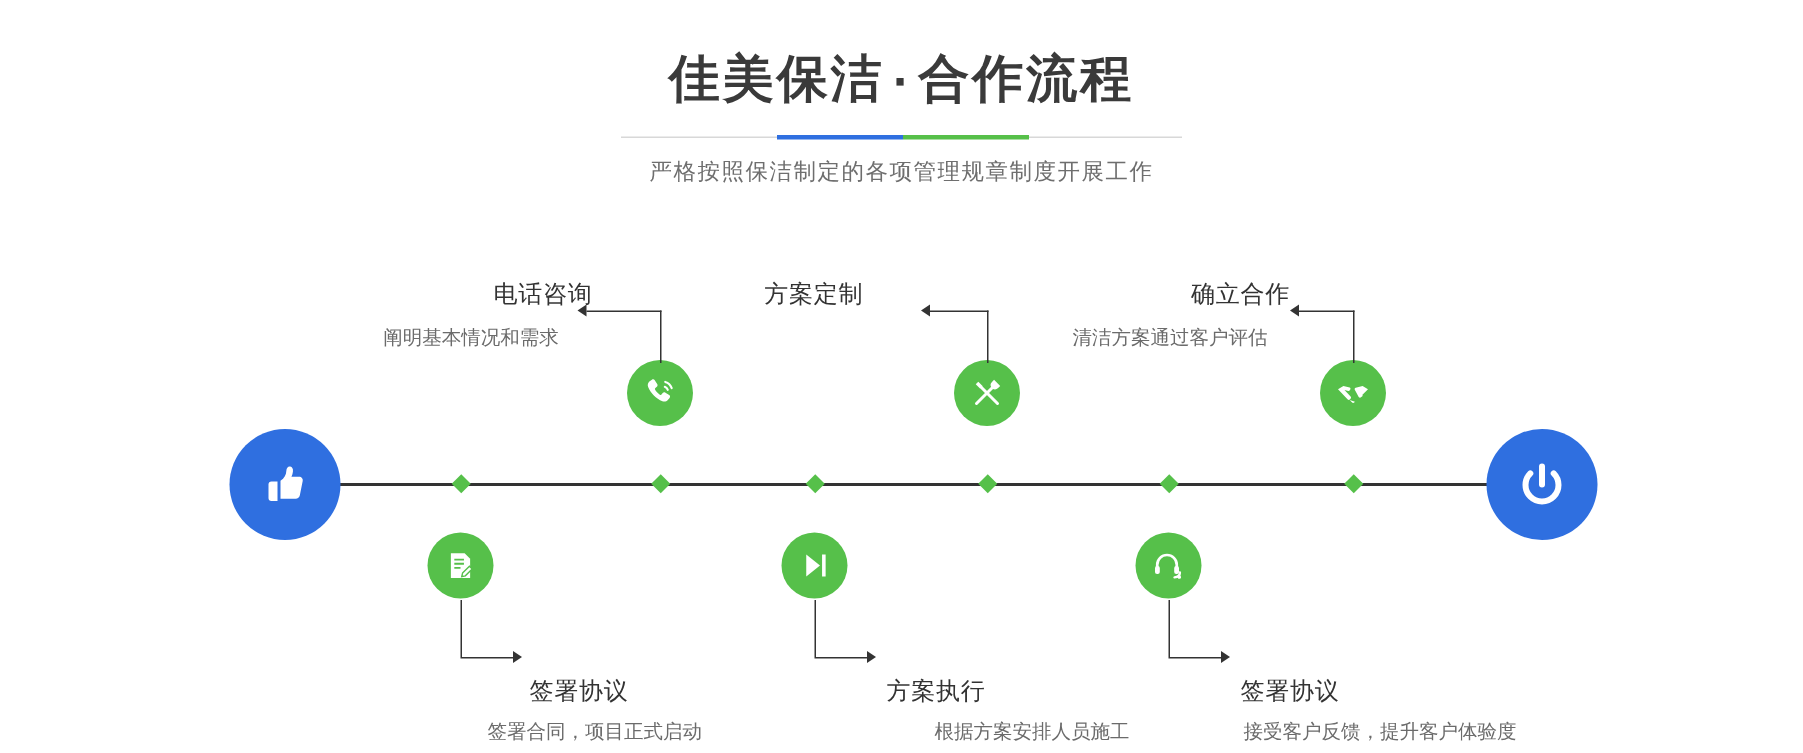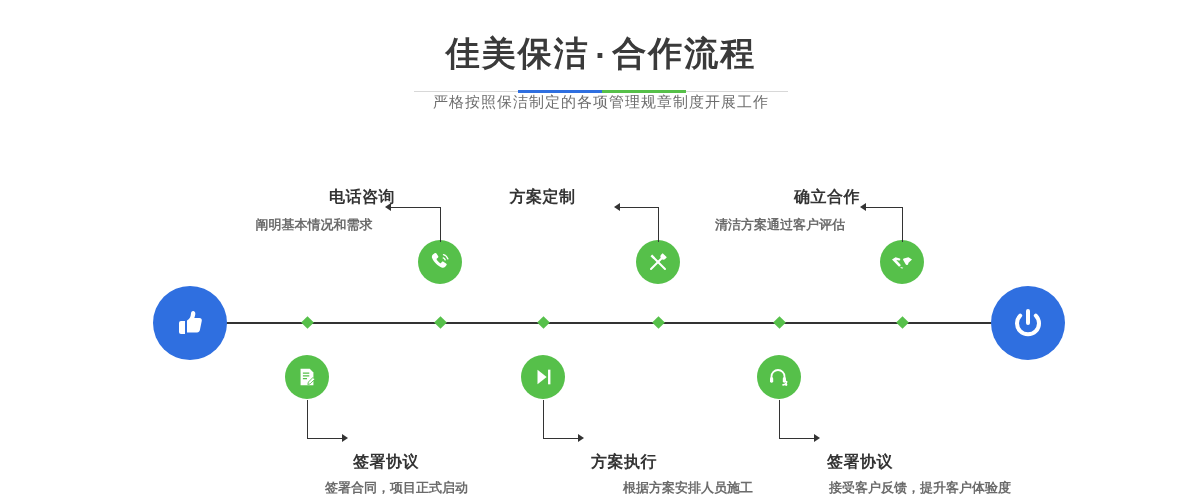--- a/index.html
+++ b/index.html
@@ -60,20 +60,21 @@
   }
   .rule-green {
     position: absolute;
     left: 188px;
     top: 0;
     width: 84px;
     height: 3px;
     background: #56c049;
   }
   .subtitle {
+    margin-top: 12px;
     font-size: 15px;
     color: #6e6e6e;
     letter-spacing: 1px;
   }
 
   
   .axis {
     position: absolute;
     left: 160px;
     top: 322px;
@@ -128,21 +129,20 @@
     width: 0;
     height: 0;
     border-top: 4px solid transparent;
     border-bottom: 4px solid transparent;
     border-left: 6px solid #333;
   }
 
   .label {
     position: absolute;
     white-space: nowrap;
-    font-weight: bold;
   }
   .label .lbl-title {
     font-size: 16px;
     color: #333;
     letter-spacing: 0.5px;
     line-height: 22px;
   }
   .label .lbl-desc {
     font-size: 13px;
     color: #6b6b6b;

